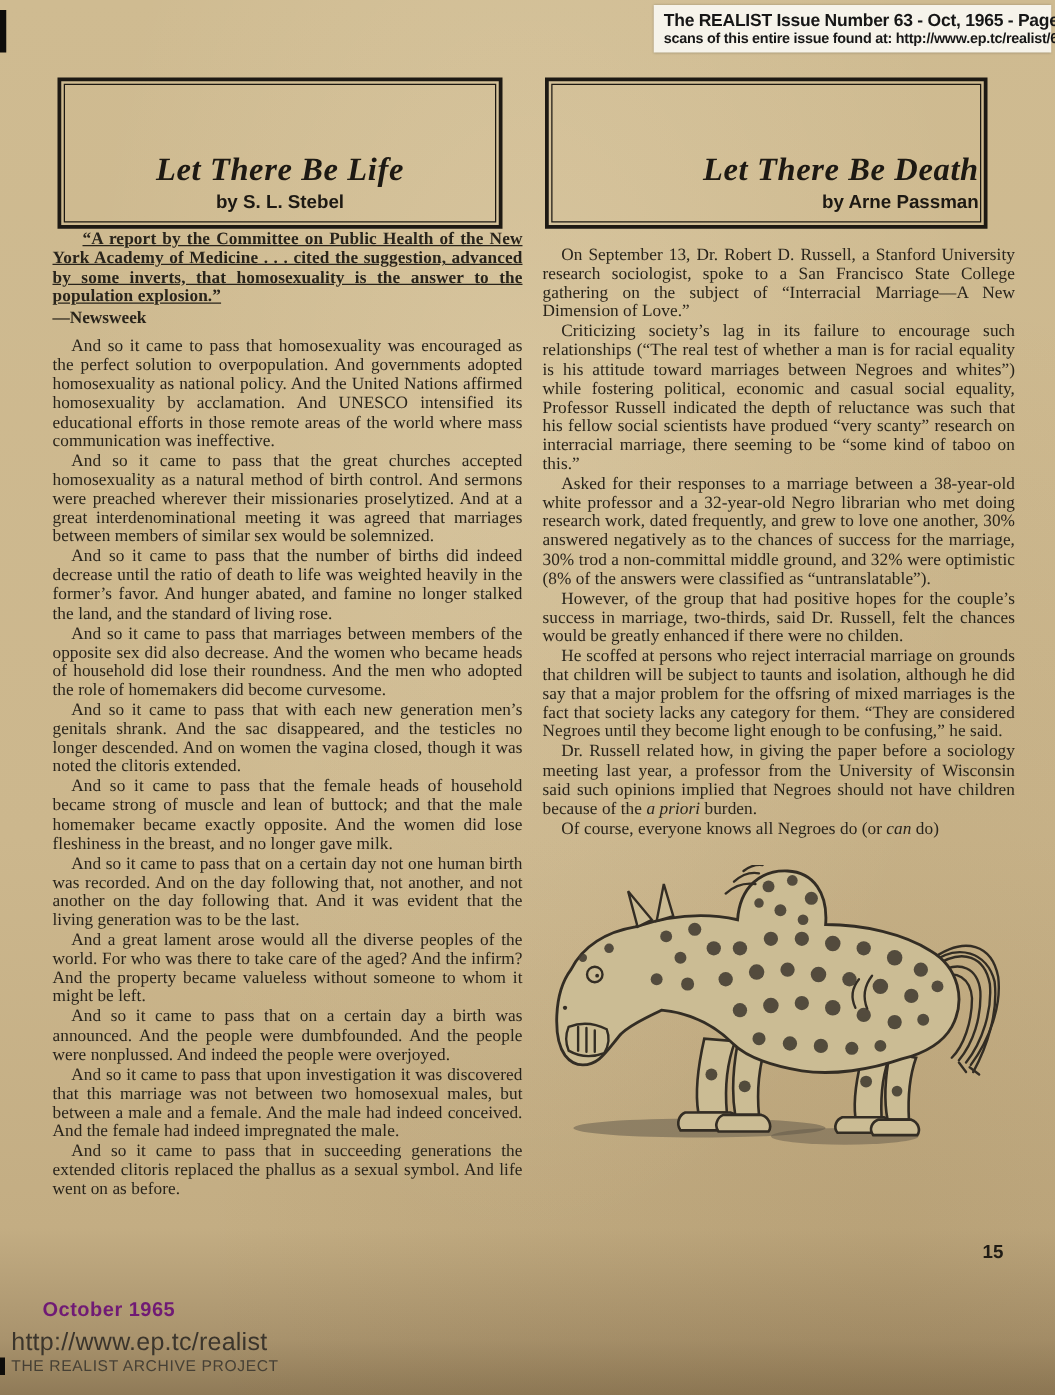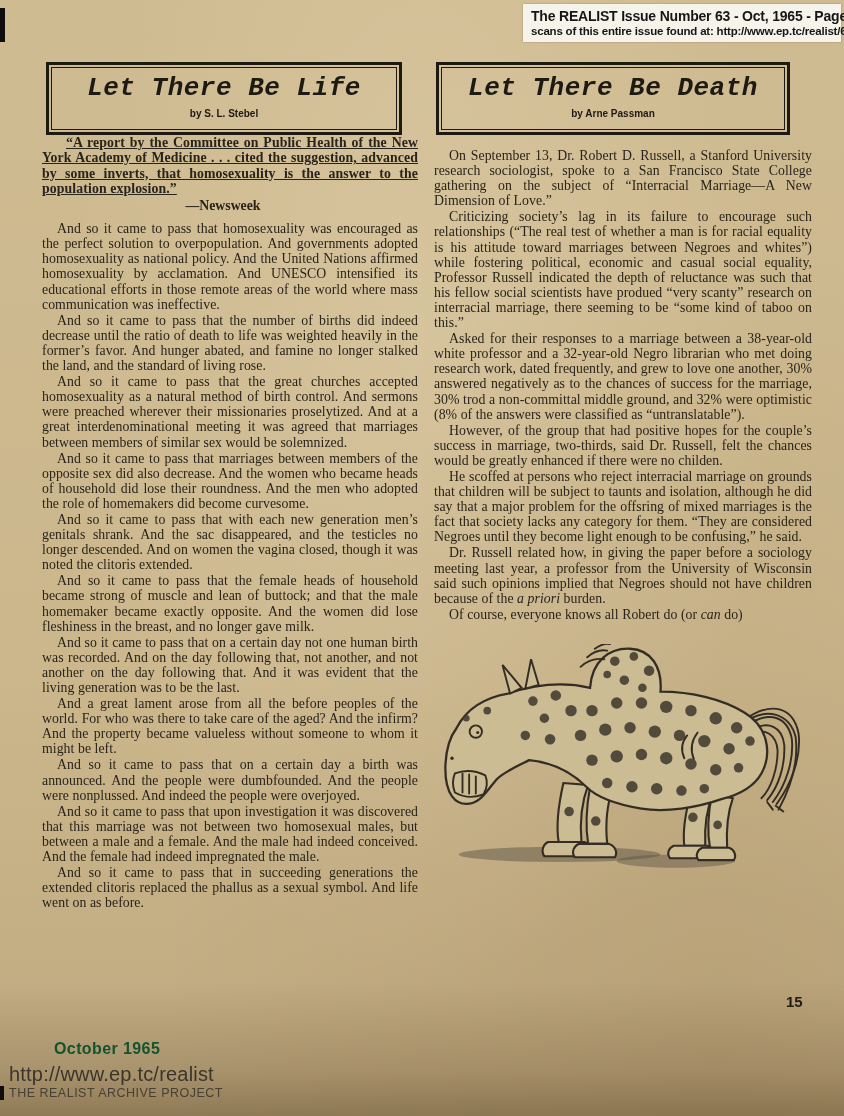--- a/index.html
+++ b/index.html
@@ -34,49 +34,49 @@
   .col{position:absolute;top:60px;color:var(--ink);}
   .col-left{left:42px;width:376px;}
   .col-right{left:434px;width:378px;}
 
   .titlebox{
     border:3px solid var(--box-ink); position:relative; background:transparent;
     text-align:center; padding:8px 4px 9px;
   }
   .titlebox::after{content:"";position:absolute;inset:2px;border:1px solid var(--box-ink);}
   .col-left .titlebox{margin:2px 16px 0 4px;}
-  .col-right .titlebox{margin:2px 22px 0 2px;}
+  .col-right .titlebox{margin:2px 22px 0 2px;text-align:right;}
   .art-title{
-    font-family:Liberation Mono, monospace; font-style:italic; font-weight:700;
-    font-size:26px; line-height:30px; letter-spacing:.5px; color:var(--box-ink);
+    font-family:Liberation Serif, serif; font-style:italic; font-weight:700;
+    font-size:26px; line-height:30px; letter-spacing:.5px; color:var(--box-ink);margin-top:48px;
   }
   .art-byline{
     font-family:"Liberation Sans", sans-serif; font-weight:700;
-    font-size:10px; line-height:18px; margin-top:2px; color:var(--box-ink);
+    font-size:15px; line-height:18px; margin-top:2px; color:var(--box-ink);
   }
 
   .epigraph{
     font-weight:700; font-size:13.8px; line-height:15.3px;
     text-align:justify; text-indent:24px; letter-spacing:.1px;text-decoration:underline;
   }
   .epigraph-attr{
     font-weight:700; font-size:13.8px; line-height:16px;
-    text-align:center; padding-right:14px; margin:2px 0 7px;
+    text-align:left; padding-right:14px; margin:2px 0 7px;
   }
 
   .body-text{font-size:13.8px; line-height:15.1px; text-align:justify; letter-spacing:.05px;}
   .body-text .para{text-indent:15px; margin-bottom:1px;}
   .col-right .body-text{margin-top:13px;}
 
   .cartoon{margin:22px 0 0 0;width:374px;height:238px;}
 
   .issue-date{
-    position:absolute; left:54px; top:1040px;
+    position:absolute; left:34px; top:1040px;
     font-family:"Liberation Sans", sans-serif; font-weight:700;
-    font-size:16px; letter-spacing:.4px; color:#14532d;
+    font-size:16px; letter-spacing:.4px; color:#701a75;
   }
   .page-num{
     position:absolute; left:786px; top:993px;
     font-family:"Liberation Sans", sans-serif; font-weight:700;
     font-size:15px; color:#201c15;
   }
   .archive-footer{
     position:absolute; left:9px; top:1063px;
     font-family:"Liberation Sans", sans-serif; color:var(--footer-ink);
   }
@@ -96,46 +96,46 @@
 
 <div class="col col-left">
   <div class="titlebox">
     <div class="art-title">Let There Be Life</div>
     <div class="art-byline">by S. L. Stebel</div>
   </div>
   <div class="epigraph">“A report by the Committee on Public Health of the New York Academy of Medicine . . . cited the suggestion, advanced by some inverts, that homosexuality is the answer to the population explosion.”</div>
   <div class="epigraph-attr">—Newsweek</div>
   <div class="body-text">
       <p class="para"><span>And so it came to pass that homosexuality was encouraged as the perfect solution to overpopulation. And governments adopted homosexuality as national policy. And the United Nations affirmed homosexuality by acclamation. And UNESCO intensified its educational efforts in those remote areas of the world where mass communication was ineffective.</span></p>
+      <p class="para"><span>And so it came to pass that the great churches accepted homosexuality as a natural method of birth control. And sermons were preached wherever their missionaries proselytized. And at a great interdenominational meeting it was agreed that marriages between members of similar sex would be solemnized.</span></p>
       <p class="para"><span>And so it came to pass that the number of births did indeed decrease until the ratio of death to life was weighted heavily in the former’s favor. And hunger abated, and famine no longer stalked the land, and the standard of living rose.</span></p>
-      <p class="para"><span>And so it came to pass that the great churches accepted homosexuality as a natural method of birth control. And sermons were preached wherever their missionaries proselytized. And at a great interdenominational meeting it was agreed that marriages between members of similar sex would be solemnized.</span></p>
       <p class="para"><span>And so it came to pass that marriages between members of the opposite sex did also decrease. And the women who became heads of household did lose their roundness. And the men who adopted the role of homemakers did become curvesome.</span></p>
       <p class="para"><span>And so it came to pass that with each new generation men’s genitals shrank. And the sac disappeared, and the testicles no longer descended. And on women the vagina closed, though it was noted the clitoris extended.</span></p>
       <p class="para"><span>And so it came to pass that the female heads of household became strong of muscle and lean of buttock; and that the male homemaker became exactly opposite. And the women did lose fleshiness in the breast, and no longer gave milk.</span></p>
       <p class="para"><span>And so it came to pass that on a certain day not one human birth was recorded. And on the day following that, not another, and not another on the day following that. And it was evident that the living generation was to be the last.</span></p>
-      <p class="para"><span>And a great lament arose from all the before peoples of the world. For who was there to take care of the aged? And the infirm? And the property became valueless without someone to whom it might be left.</span></p>
+      <p class="para"><span>And a great lament arose would all the diverse peoples of the world. For who was there to take care of the aged? And the infirm? And the property became valueless without someone to whom it might be left.</span></p>
       <p class="para"><span>And so it came to pass that on a certain day a birth was announced. And the people were dumbfounded. And the people were nonplussed. And indeed the people were overjoyed.</span></p>
       <p class="para"><span>And so it came to pass that upon investigation it was discovered that this marriage was not between two homosexual males, but between a male and a female. And the male had indeed conceived. And the female had indeed impregnated the male.</span></p>
       <p class="para"><span>And so it came to pass that in succeeding generations the extended clitoris replaced the phallus as a sexual symbol. And life went on as before.</span></p>
     </div>
 </div>
 
 <div class="col col-right">
   <div class="titlebox">
     <div class="art-title">Let There Be Death</div>
     <div class="art-byline">by Arne Passman</div>
   </div>
   <div class="body-text">
       <p class="para"><span>On September 13, Dr. Robert D. Russell, a Stanford University research sociologist, spoke to a San Francisco State College gathering on the subject of “Interracial Marriage—A New Dimension of Love.”</span></p>
       <p class="para"><span>Criticizing society’s lag in its failure to encourage such relationships (“The real test of whether a man is for racial equality is his attitude toward marriages between Negroes and whites”) while fostering political, economic and casual social equality, Professor Russell indicated the depth of reluctance was such that his fellow social scientists have produed “very scanty” research on interracial marriage, there seeming to be “some kind of taboo on this.”</span></p>
       <p class="para"><span>Asked for their responses to a marriage between a 38-year-old white professor and a 32-year-old Negro librarian who met doing research work, dated frequently, and grew to love one another, 30% answered negatively as to the chances of success for the marriage, 30% trod a non-committal middle ground, and 32% were optimistic (8% of the answers were classified as “untranslatable”).</span></p>
       <p class="para"><span>However, of the group that had positive hopes for the couple’s success in marriage, two-thirds, said Dr. Russell, felt the chances would be greatly enhanced if there were no childen.</span></p>
       <p class="para"><span>He scoffed at persons who reject interracial marriage on grounds that children will be subject to taunts and isolation, although he did say that a major problem for the offsring of mixed marriages is the fact that society lacks any category for them. “They are considered Negroes until they become light enough to be confusing,” he said.</span></p>
       <p class="para"><span>Dr. Russell related how, in giving the paper before a sociology meeting last year, a professor from the University of Wisconsin said such opinions implied that Negroes should not have children because of the </span><i>a priori</i><span> burden.</span></p>
-      <p class="para"><span>Of course, everyone knows all Robert do (or </span><i>can</i><span> do)</span></p>
+      <p class="para"><span>Of course, everyone knows all Negroes do (or </span><i>can</i><span> do)</span></p>
     </div>
 
   <div class="cartoon">
     <svg viewBox="0 0 385 250" width="374" height="238" xmlns="http://www.w3.org/2000/svg">
       <g stroke="#332d24" stroke-linecap="round" fill="none">
 
         <g stroke="none">
           <ellipse cx="128" cy="221" rx="106" ry="8" fill="#5e5547" opacity="0.5"></ellipse>
           <ellipse cx="250" cy="228" rx="62" ry="7" fill="#5e5547" opacity="0.45"></ellipse>
         </g>

